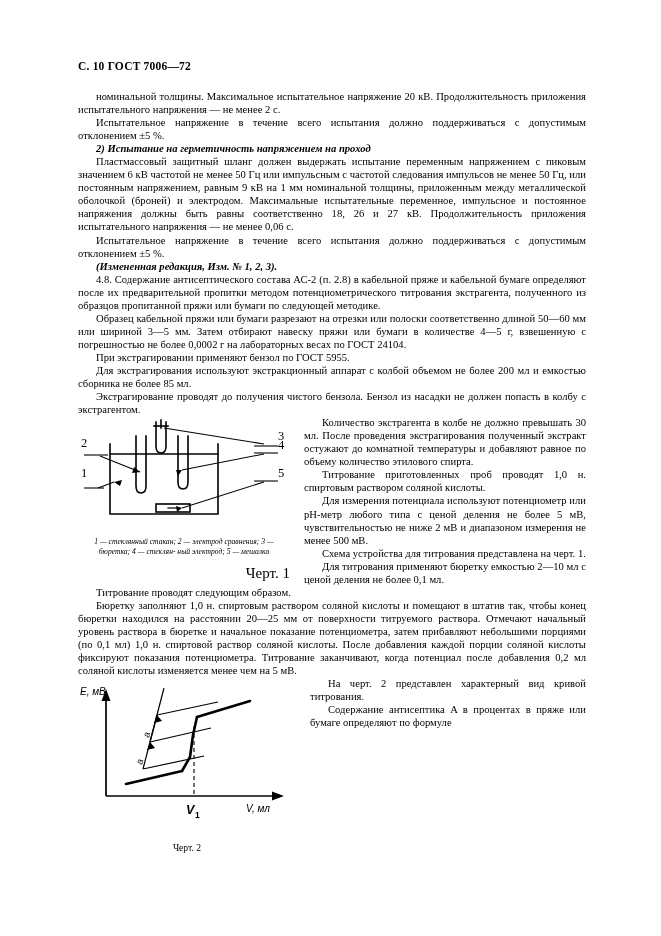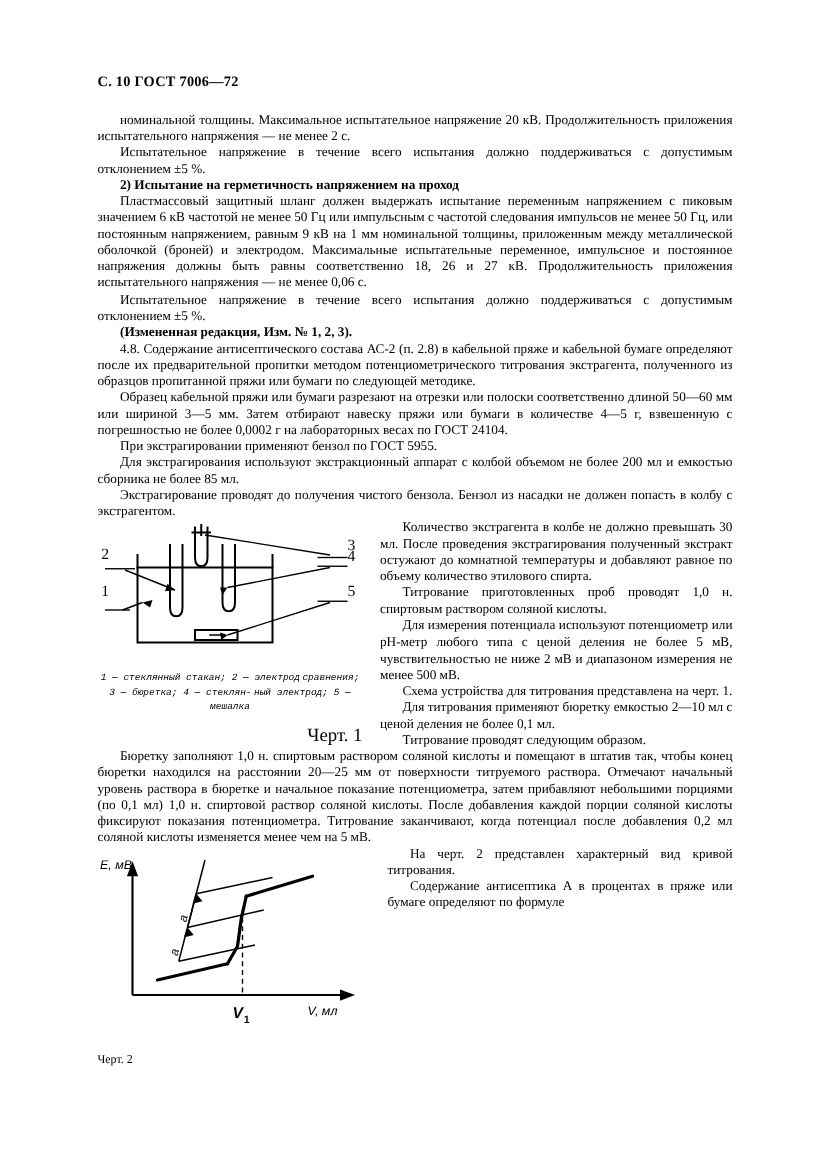--- a/index.html
+++ b/index.html
@@ -36,22 +36,22 @@
     font-size: 10.6px;
     line-height: 13.05px;
     text-align: justify;
     text-justify: inter-word;
   }
   p {
     margin: 0;
     text-indent: 18px;
     text-align: justify;
   }
-  .b { font-weight: bold; }
-  .it { font-style: italic; font-family: Liberation Mono, monospace; }
+  .b { font-weight: bold; font-style: italic; }
+  .it { font-style: italic; }
 
   
   .fig1-float {
     float: left;
     width: 212px;
     margin: 4px 14px 0 0;
     shape-outside: margin-box;
   }
   .fig1-draw {
     position: relative;
@@ -78,21 +78,21 @@
     width: 218px;
     margin: 6px 14px 0 0;
   }
   .fig2-draw {
     position: relative;
     width: 218px;
     height: 150px;
   }
   .fig2-num {
     font-size: 9.6px;
-    text-align: left;
+    text-align: center;
     margin-top: 8px;
     text-indent: 0;
   }
   .clearer { clear: both; }
   svg { display: block; overflow: visible; }
 </style>
 </head>
 <body>
 
 <div class="page">

